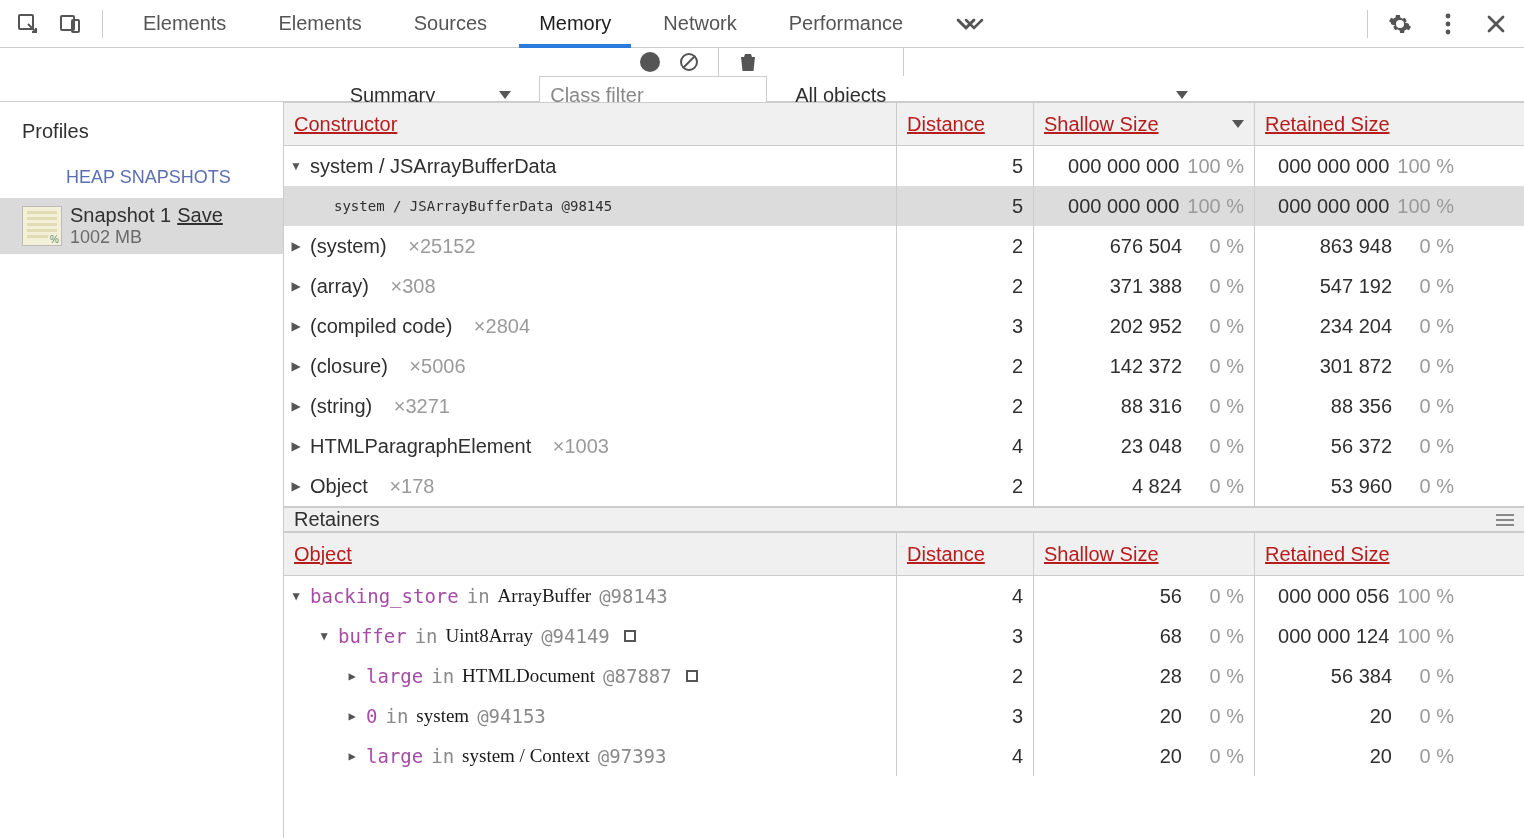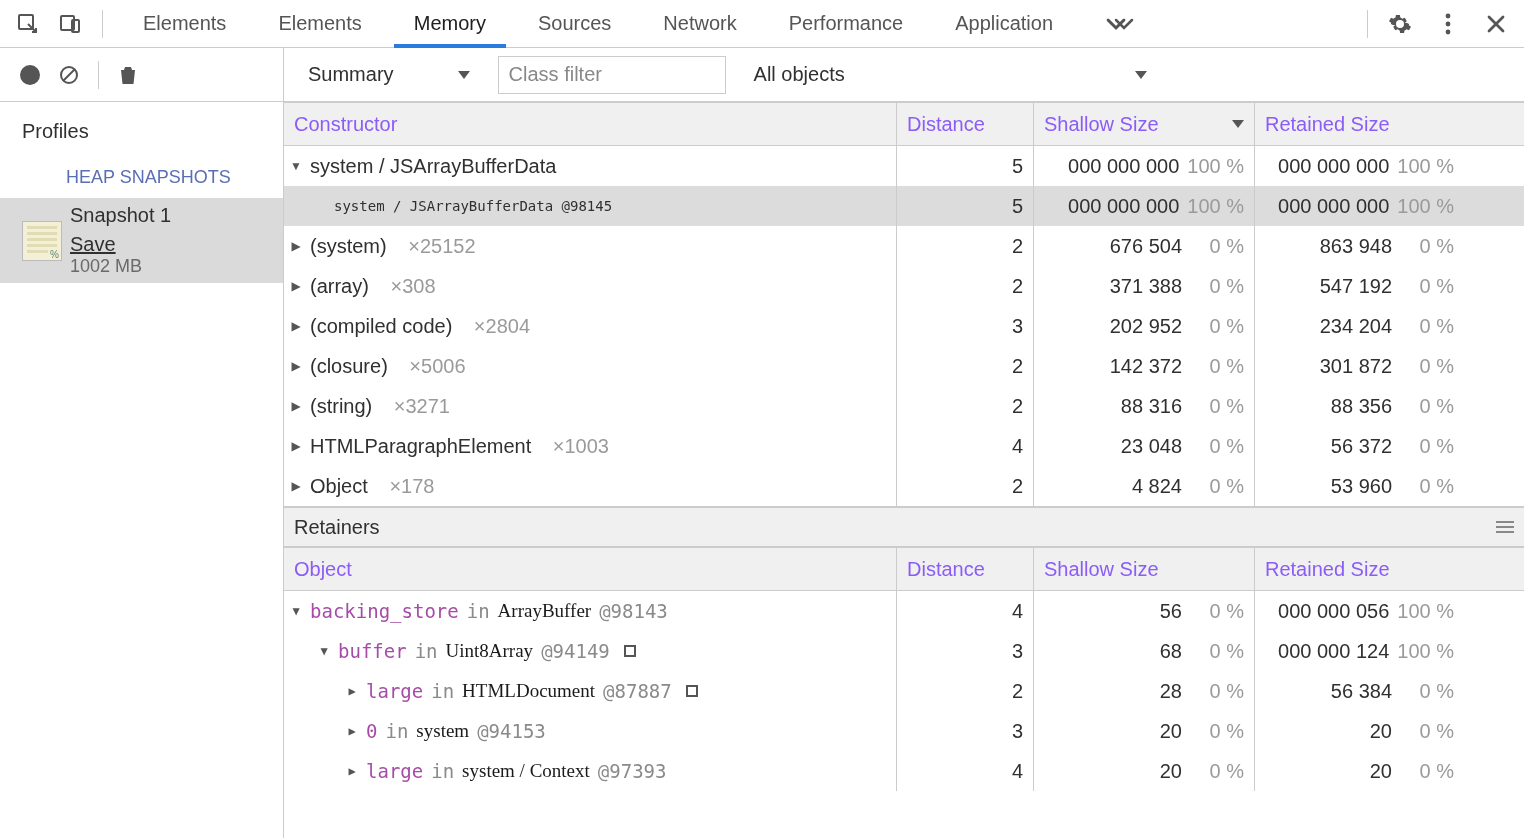--- a/index.html
+++ b/index.html
@@ -9,21 +9,21 @@
   .top-tabs { display: flex; align-items: center; height: 48px; border-bottom: 1px solid #ccc; padding: 0 14px; gap: 14px; }
   .top-tabs .icon { width: 28px; height: 28px; display: flex; align-items: center; justify-content: center; color: #555; }
   .top-tabs .vsep { width: 1px; height: 28px; background: #ccc; margin: 0 4px; }
   .tab-list { display: flex; align-items: stretch; height: 100%; gap: 8px; flex: 1; }
   .tab-list .tab { padding: 0 22px; display: flex; align-items: center; color: #555; cursor: pointer; position: relative; }
   .tab-list .tab.active { color: #202020; }
   .tab-list .tab.active::after { content: ""; position: absolute; left: 2px; right: 2px; bottom: -1px; height: 4px; background: #2b7ade; }
   .right-icons { display: flex; align-items: center; gap: 20px; }
 
   
-  .toolbar2 { display: flex; align-items: center; height: 54px; border-bottom: 1px solid #ccc; }
+  .toolbar2 { display: flex; align-items: center; height: 54px; border-bottom: 1px solid #ccc; flex-direction: column; }
   .toolbar2-left { width: 284px; display: flex; align-items: center; gap: 18px; padding-left: 20px; border-right: 1px solid #ccc; height: 100%; }
   .record-dot { width: 20px; height: 20px; border-radius: 50%; background: #555; }
   .clear-icon, .trash-icon { width: 22px; height: 22px; display: flex; align-items: center; justify-content: center; color: #555; }
   .vsep2 { width: 1px; height: 28px; background: #ccc; }
   .toolbar2-right { display: flex; align-items: center; gap: 18px; padding-left: 14px; flex: 1; }
   .summary-select { display: flex; align-items: center; gap: 64px; padding: 4px 10px; cursor: pointer; }
   .class-filter { border: 1px solid #ccc; height: 38px; padding: 0 10px; width: 228px; font-size: 20px; color: #303030; }
   .class-filter::placeholder { color: #888; }
   .all-objects { display: flex; align-items: center; gap: 290px; padding: 4px 10px; cursor: pointer; }
   .dropdown-caret { width: 0; height: 0; border-left: 6px solid transparent; border-right: 6px solid transparent; border-top: 8px solid #555; }
@@ -31,33 +31,33 @@
   
   .main-split { display: flex; height: calc(838px - 48px - 54px); }
   .sidebar { width: 284px; border-right: 1px solid #ccc; padding-top: 14px; }
   .profiles-header { padding: 4px 22px 20px; color: #303030; }
   .heap-section { padding: 4px 22px 10px; color: #5a6fb3; font-size: 18px; margin-left: 44px; }
   .snapshot-row { display: flex; align-items: center; gap: 8px; background: #dadada; padding: 6px 8px 6px 22px; }
   .snap-icon { width: 40px; height: 40px; background: #f4f0d8; border: 1px solid #bbb; display: flex; align-items: flex-end; justify-content: flex-end; position: relative; }
   .snap-icon::before { content: ""; position: absolute; inset: 4px; background: repeating-linear-gradient(#e2dcb4, #e2dcb4 3px, #f4f0d8 3px, #f4f0d8 6px); }
   .snap-icon span { position: relative; font-size: 10px; color: #5a8a6a; background: #f4f0d8; padding: 0 2px; border-top-left-radius: 3px; }
   .snap-info { display: flex; flex-direction: column; flex: 1; }
-  .snap-title-line { display: flex; align-items: baseline; gap: 6px; flex-direction: column; }
+  .snap-title-line { display: flex; align-items: baseline; gap: 6px; }
   .snap-title { color: #303030; }
   .snap-save { text-decoration: underline; color: #303030; cursor: pointer; }
   .snap-size { color: #6a6a6a; font-size: 18px; }
 
   .right-pane { flex: 1; display: flex; flex-direction: column; min-width: 0; }
 
   
   .table-header, .table-row { display: grid; grid-template-columns: 613px 137px 221px 209px; align-items: center; }
   .table-header { height: 44px; background: #f0f0f0; border-top: 1px solid #ccc; border-bottom: 1px solid #ccc; }
   .table-header .th { padding: 0 10px; border-right: 1px solid #ccc; height: 100%; display: flex; align-items: center; justify-content: space-between; }
   .table-header .th:last-child { border-right: none; }
-  .th-label { color: #8b5cf6; }
+  .th-label { color: #b91c1c; text-decoration: underline; }
   .sort-caret { width: 0; height: 0; border-left: 6px solid transparent; border-right: 6px solid transparent; border-top: 8px solid #555; }
 
   .table-body { background: #fff; }
   .table-row { height: 40px; border-bottom: 0; }
   .table-row .td { padding: 0 10px; border-right: 1px solid #ccc; height: 100%; display: flex; align-items: center; }
   .table-row .td:last-child { border-right: none; }
   .td-num { justify-content: flex-end; font-variant-numeric: tabular-nums; }
   .td-sizes { justify-content: flex-end; gap: 8px; font-variant-numeric: tabular-nums; }
   .td-sizes .pct { color: #9a9a9a; min-width: 54px; text-align: right; }
   .td-constructor { gap: 8px; }
@@ -67,21 +67,21 @@
   .count { color: #9a9a9a; }
   .table-row.selected { background: #dcdcdc; }
   .table-row.selected .td { }
   .mono { font-family: Menlo, Consolas, monospace; font-size: 14px; }
   .obj-id { color: #8a8a8a; }
   .prop { color: #a64ca6; }
   .kw { color: #8a8a8a; }
   .typename { color: #1a1a1a; font-family: Liberation Serif, serif; }
   .hollow-square { display: inline-block; width: 12px; height: 12px; border: 2px solid #555; margin-left: 6px; }
 
-  .retainers-header { height: 40px; background: #f0f0f0; border-top: 1px solid #ccc; border-bottom: 1px solid #ccc; display: flex; align-items: center; justify-content: space-between; padding: 0 10px; }
+  .retainers-header { height: 25px; background: #f0f0f0; border-top: 1px solid #ccc; border-bottom: 1px solid #ccc; display: flex; align-items: center; justify-content: space-between; padding: 0 10px; }
   .menu-icon { width: 18px; display: flex; flex-direction: column; gap: 3px; }
   .menu-icon span { height: 2px; background: #888; }
 
   .retainers-table .td-constructor { font-family: Menlo, Consolas, monospace; font-size: 19px; }
 
   .top-pane { border-bottom: 1px solid #ccc; }
   .bottom-pane { flex: 1; }
 
   
   svg { display: block; }
@@ -100,25 +100,24 @@
     <svg width="24" height="24" viewBox="0 0 24 24" fill="none" stroke="#555" stroke-width="2">
       <rect x="3" y="4" width="13" height="14" rx="1"></rect>
         <rect x="14" y="8" width="7" height="12" rx="1"></rect>
     </svg>
   </span>
   <span class="vsep"></span>
 
   <div class="tab-list">
     <div class="tab">Elements</div>
     <div class="tab">Elements</div>
+    <div class="tab">Sources</div>
     <div class="tab active">Memory</div>
-    <div class="tab">Sources</div>
     <div class="tab">Network</div>
     <div class="tab">Performance</div>
-    <div class="tab">Application</div>
     <div class="tab">
       <svg width="22" height="14" viewBox="0 0 22 14" fill="none" stroke="#555" stroke-width="2.5" stroke-linecap="round">
           <path d="M3 3 L11 11 L19 3"></path>
           <path d="M3 3 L11 11 L19 3" transform="translate(0 0)"></path>
         </svg>
       <svg width="22" height="14" viewBox="0 0 22 14" fill="none" stroke="#555" stroke-width="2.5" stroke-linecap="round" style="margin-left:-14px">
           <path d="M3 3 L11 11 L19 3"></path>
         </svg>
     </div>
   </div>

